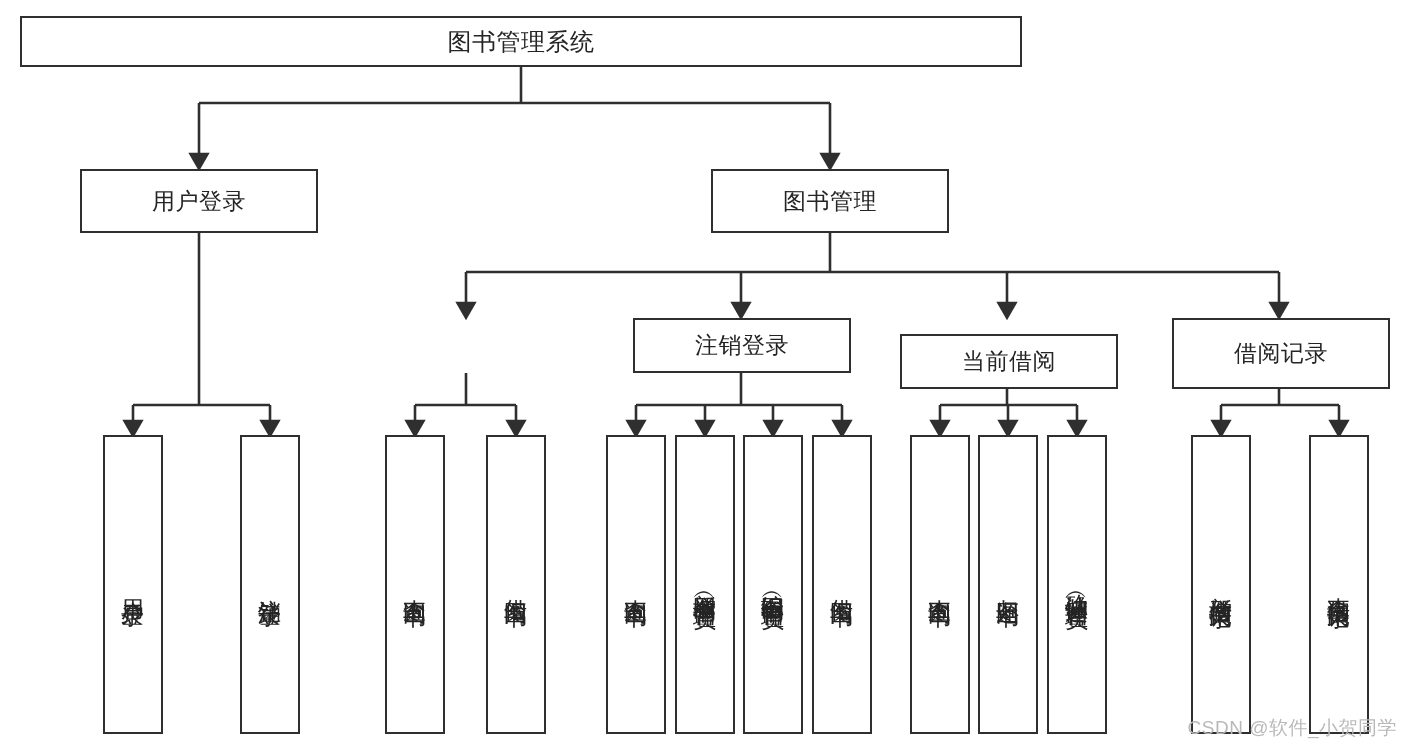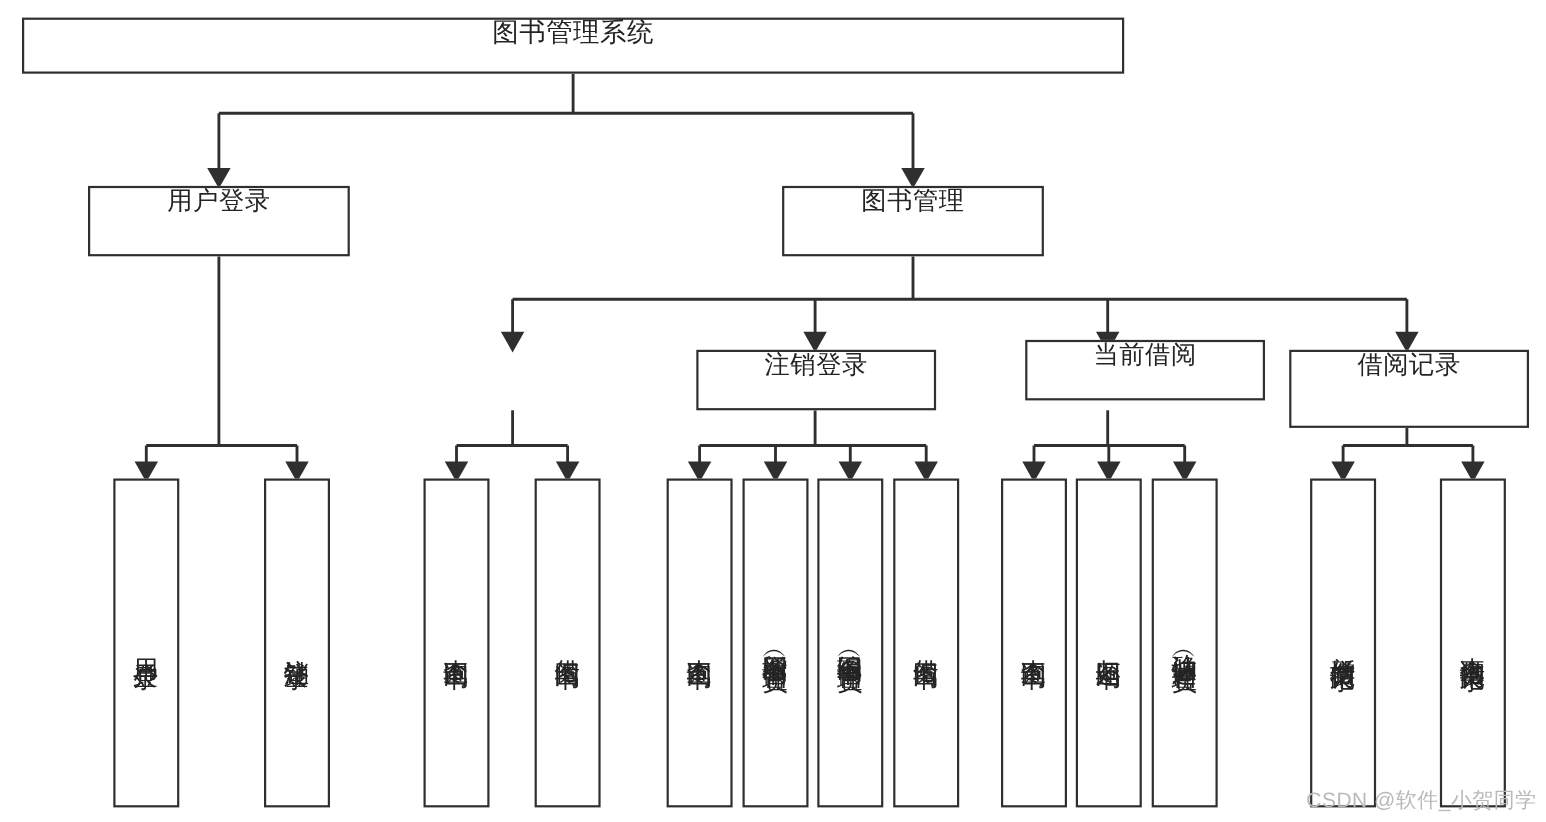--- a/index.html
+++ b/index.html
@@ -26,20 +26,21 @@
     width: 1405px;
     height: 747px;
     pointer-events: none;
   }
   .node {
     position: absolute;
     box-sizing: border-box;
     background: #ffffff;
     border: 2px solid #2f2f2f;
     display: flex;
+    align-items: center;
     justify-content: center;
     z-index: 2;
   }
   .node .node-label {
     display: block;
     text-align: center;
     color: #242424;
     line-height: 1.0;
     letter-spacing: 0.5px;
   }
@@ -138,21 +139,21 @@
   <div class="node horizontal" style="left:80px; top:169px; width:238px; height:64px;">
     <span class="node-label">用户登录</span>
   </div>
   <div class="node horizontal" style="left:711px; top:169px; width:238px; height:64px;font-family:Liberation Serif, serif;">
     <span class="node-label">图书管理</span>
   </div>
 
   <div class="node horizontal" style="left:633px; top:318px; width:218px; height:55px;">
     <span class="node-label">注销登录</span>
   </div>
-  <div class="node horizontal" style="left:900px; top:309px; width:218px; height:55px;margin-left:32px;">
+  <div class="node horizontal" style="left:900px; top:334px; width:218px; height:55px;">
     <span class="node-label">当前借阅</span>
   </div>
   <div class="node horizontal" style="left:1172px; top:318px; width:218px; height:71px;">
     <span class="node-label">借阅记录</span>
   </div>
 
   <div class="node vertical" style="left:103px; top:435px; width:60px; height:299px;">
     <span class="node-label">用户登录</span>
   </div>
   <div class="node vertical" style="left:240px; top:435px; width:60px; height:299px;">

